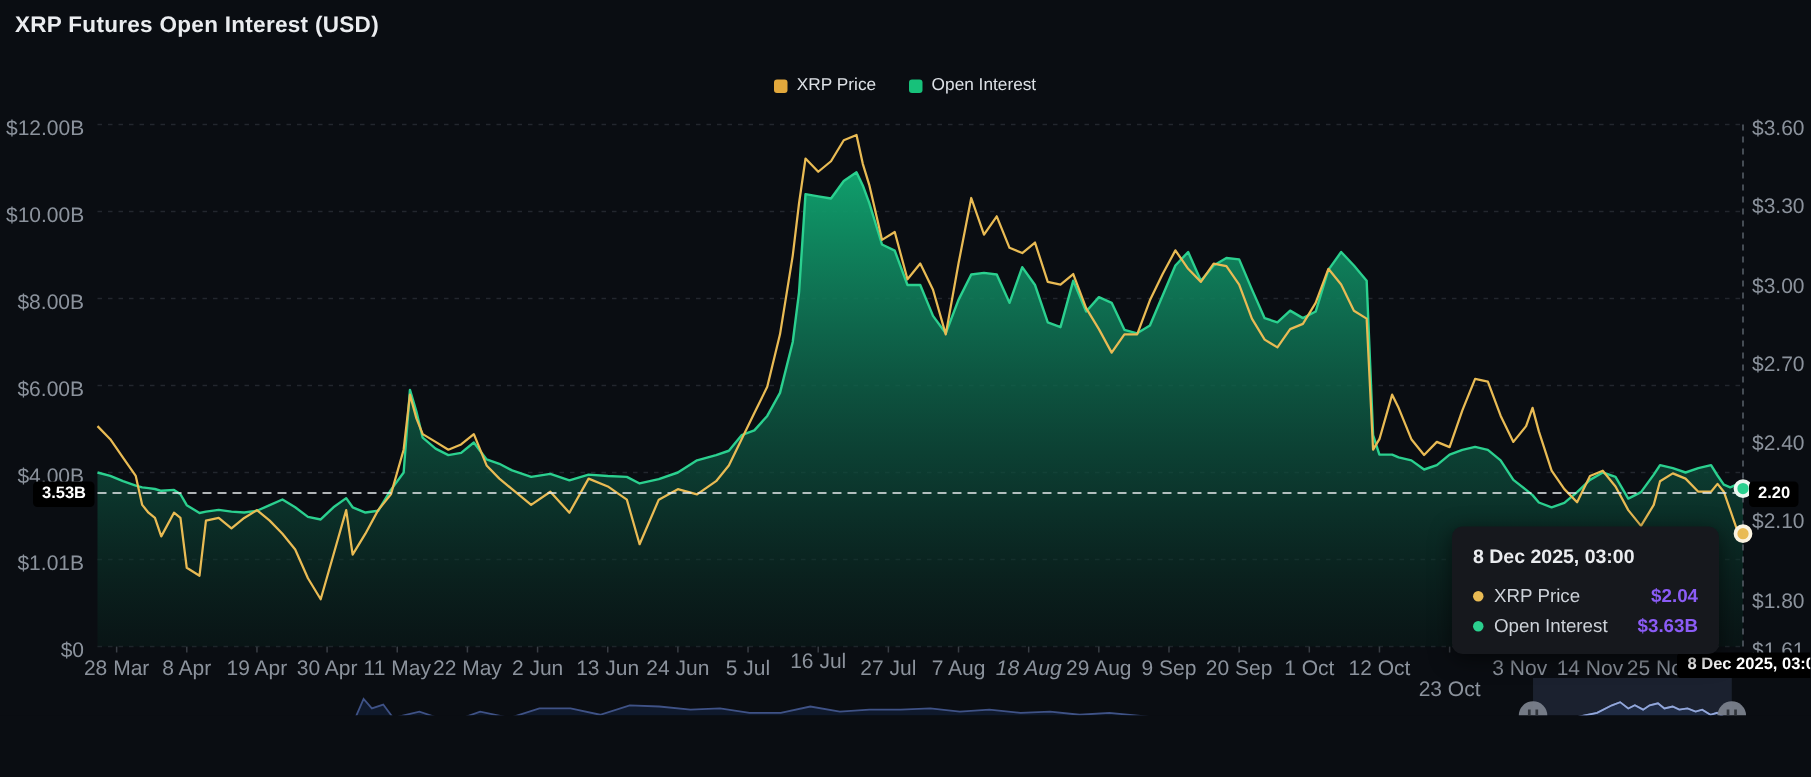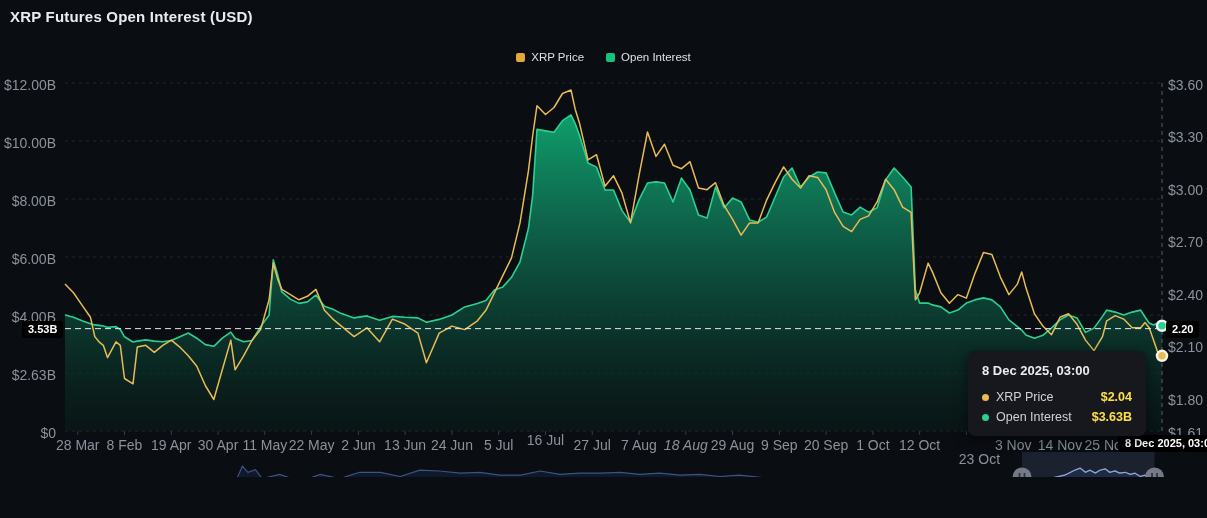--- a/index.html
+++ b/index.html
@@ -16,21 +16,21 @@
   .x-tick{transform:translateX(-50%);}
   .badge{position:absolute;background:#000;color:#fff;font-size:11px;font-weight:700;
          padding:2px 6px;border-radius:3px;line-height:13px;}
   .crosshair-date{position:absolute;background:#000;color:#fff;font-size:11px;font-weight:700;
          padding:2px 7px;border-radius:3px;line-height:13px;white-space:nowrap;}
   .tooltip{position:absolute;left:968px;top:351px;width:150px;background:#16181d;border-radius:7px;
            padding:12px 14px 12px 14px;box-shadow:0 3px 14px rgba(0,0,0,.55);z-index:5;}
   .tooltip-title{font-size:13px;font-weight:700;color:#eaecef;margin-bottom:12px;}
   .tooltip-row{display:flex;align-items:center;font-size:12.5px;color:#cdd2d9;margin-top:6px;}
   .tooltip-dot{width:7px;height:7px;border-radius:50%;margin-right:7px;flex:none;}
-  .tooltip-val{margin-left:auto;font-weight:700;color:#fde047;}
+  .tooltip-val{margin-left:auto;font-weight:700;color:#8b5cf6;}
 </style>
 </head>
 <body>
 
 <div id="app">
   <svg id="chart-svg" width="1207" height="518">
       <defs>
         <linearGradient id="oiGrad" x1="0" y1="83" x2="0" y2="431" gradientUnits="userSpaceOnUse">
           <stop offset="0%" stop-color="rgba(16,180,120,0.98)"></stop>
           <stop offset="35%" stop-color="rgba(15,122,88,0.88)"></stop>
@@ -107,50 +107,50 @@
       <span>Open Interest</span>
     </div>
   </div>
 
   <div id="axis-layer">
       <div class="axis-label y-left" style="left:4px;top:83px;">$12.00B</div>
       <div class="axis-label y-left" style="left:4px;top:141px;">$10.00B</div>
       <div class="axis-label y-left" style="left:4px;top:199px;">$8.00B</div>
       <div class="axis-label y-left" style="left:4px;top:257px;">$6.00B</div>
       <div class="axis-label y-left" style="left:4px;top:315px;">$4.00B</div>
-      <div class="axis-label y-left" style="left:4px;top:373px;">$2.63B</div>
+      <div class="axis-label y-left" style="left:4px;top:373px;">$1.01B</div>
       <div class="axis-label y-left" style="left:4px;top:431px;">$0</div>
       <div class="axis-label y-right" style="left:1168px;top:83px;">$3.60</div>
       <div class="axis-label y-right" style="left:1168px;top:135.46231155778898px;">$3.30</div>
       <div class="axis-label y-right" style="left:1168px;top:187.9246231155779px;">$3.00</div>
       <div class="axis-label y-right" style="left:1168px;top:240.38693467336682px;">$2.70</div>
       <div class="axis-label y-right" style="left:1168px;top:292.8492462311558px;">$2.40</div>
       <div class="axis-label y-right" style="left:1168px;top:345.31155778894475px;">$2.10</div>
       <div class="axis-label y-right" style="left:1168px;top:397.7738693467337px;">$1.80</div>
       <div class="axis-label y-right" style="left:1168px;top:431px;">$1.61</div>
       <div class="axis-label x-tick" style="left:77.75581395348837px;top:437px;">28 Mar</div>
-      <div class="axis-label x-tick" style="left:124.52713178294573px;top:437px;">8 Feb</div>
+      <div class="axis-label x-tick" style="left:124.52713178294573px;top:437px;">8 Apr</div>
       <div class="axis-label x-tick" style="left:171.2984496124031px;top:437px;">19 Apr</div>
       <div class="axis-label x-tick" style="left:218.06976744186045px;top:437px;">30 Apr</div>
       <div class="axis-label x-tick" style="left:264.8410852713178px;top:437px;">11 May</div>
       <div class="axis-label x-tick" style="left:311.61240310077517px;top:437px;">22 May</div>
       <div class="axis-label x-tick" style="left:358.3837209302325px;top:437px;">2 Jun</div>
       <div class="axis-label x-tick" style="left:405.15503875968994px;top:437px;">13 Jun</div>
       <div class="axis-label x-tick" style="left:451.9263565891473px;top:437px;">24 Jun</div>
       <div class="axis-label x-tick" style="left:498.6976744186046px;top:437px;">5 Jul</div>
       <div class="axis-label x-tick" style="left:545.468992248062px;top:432px;">16 Jul</div>
       <div class="axis-label x-tick" style="left:592.2403100775194px;top:437px;">27 Jul</div>
       <div class="axis-label x-tick" style="left:639.0116279069767px;top:437px;">7 Aug</div>
       <div class="axis-label x-tick" style="left:685.7829457364342px;top:437px;font-style:italic;">18 Aug</div>
       <div class="axis-label x-tick" style="left:732.5542635658915px;top:437px;">29 Aug</div>
       <div class="axis-label x-tick" style="left:779.3255813953489px;top:437px;">9 Sep</div>
       <div class="axis-label x-tick" style="left:826.0968992248062px;top:437px;">20 Sep</div>
       <div class="axis-label x-tick" style="left:872.8682170542636px;top:437px;">1 Oct</div>
       <div class="axis-label x-tick" style="left:919.639534883721px;top:437px;">12 Oct</div>
-      <div class="axis-label x-tick" style="left:966.4108527131783px;top:451px;margin-left:13px;">23 Oct</div>
+      <div class="axis-label x-tick" style="left:966.4108527131783px;top:451px;">23 Oct</div>
       <div class="axis-label x-tick" style="left:1013.1821705426356px;top:437px;">3 Nov</div>
       <div class="axis-label x-tick" style="left:1059.953488372093px;top:437px;">14 Nov</div>
       <div class="axis-label x-tick" style="left:1106.7248062015503px;top:437px;">25 Nov</div>
     </div>
 
   <div class="badge" id="badge-left" style="left: 22px; top: 320.63px;">3.53B</div>
   <div class="badge" id="badge-right" style="left: 1166px; top: 320.63px;">2.20</div>
 
   <div class="crosshair-date" style="left:1118px;top:435px;">8 Dec 2025, 03:00</div>
 

